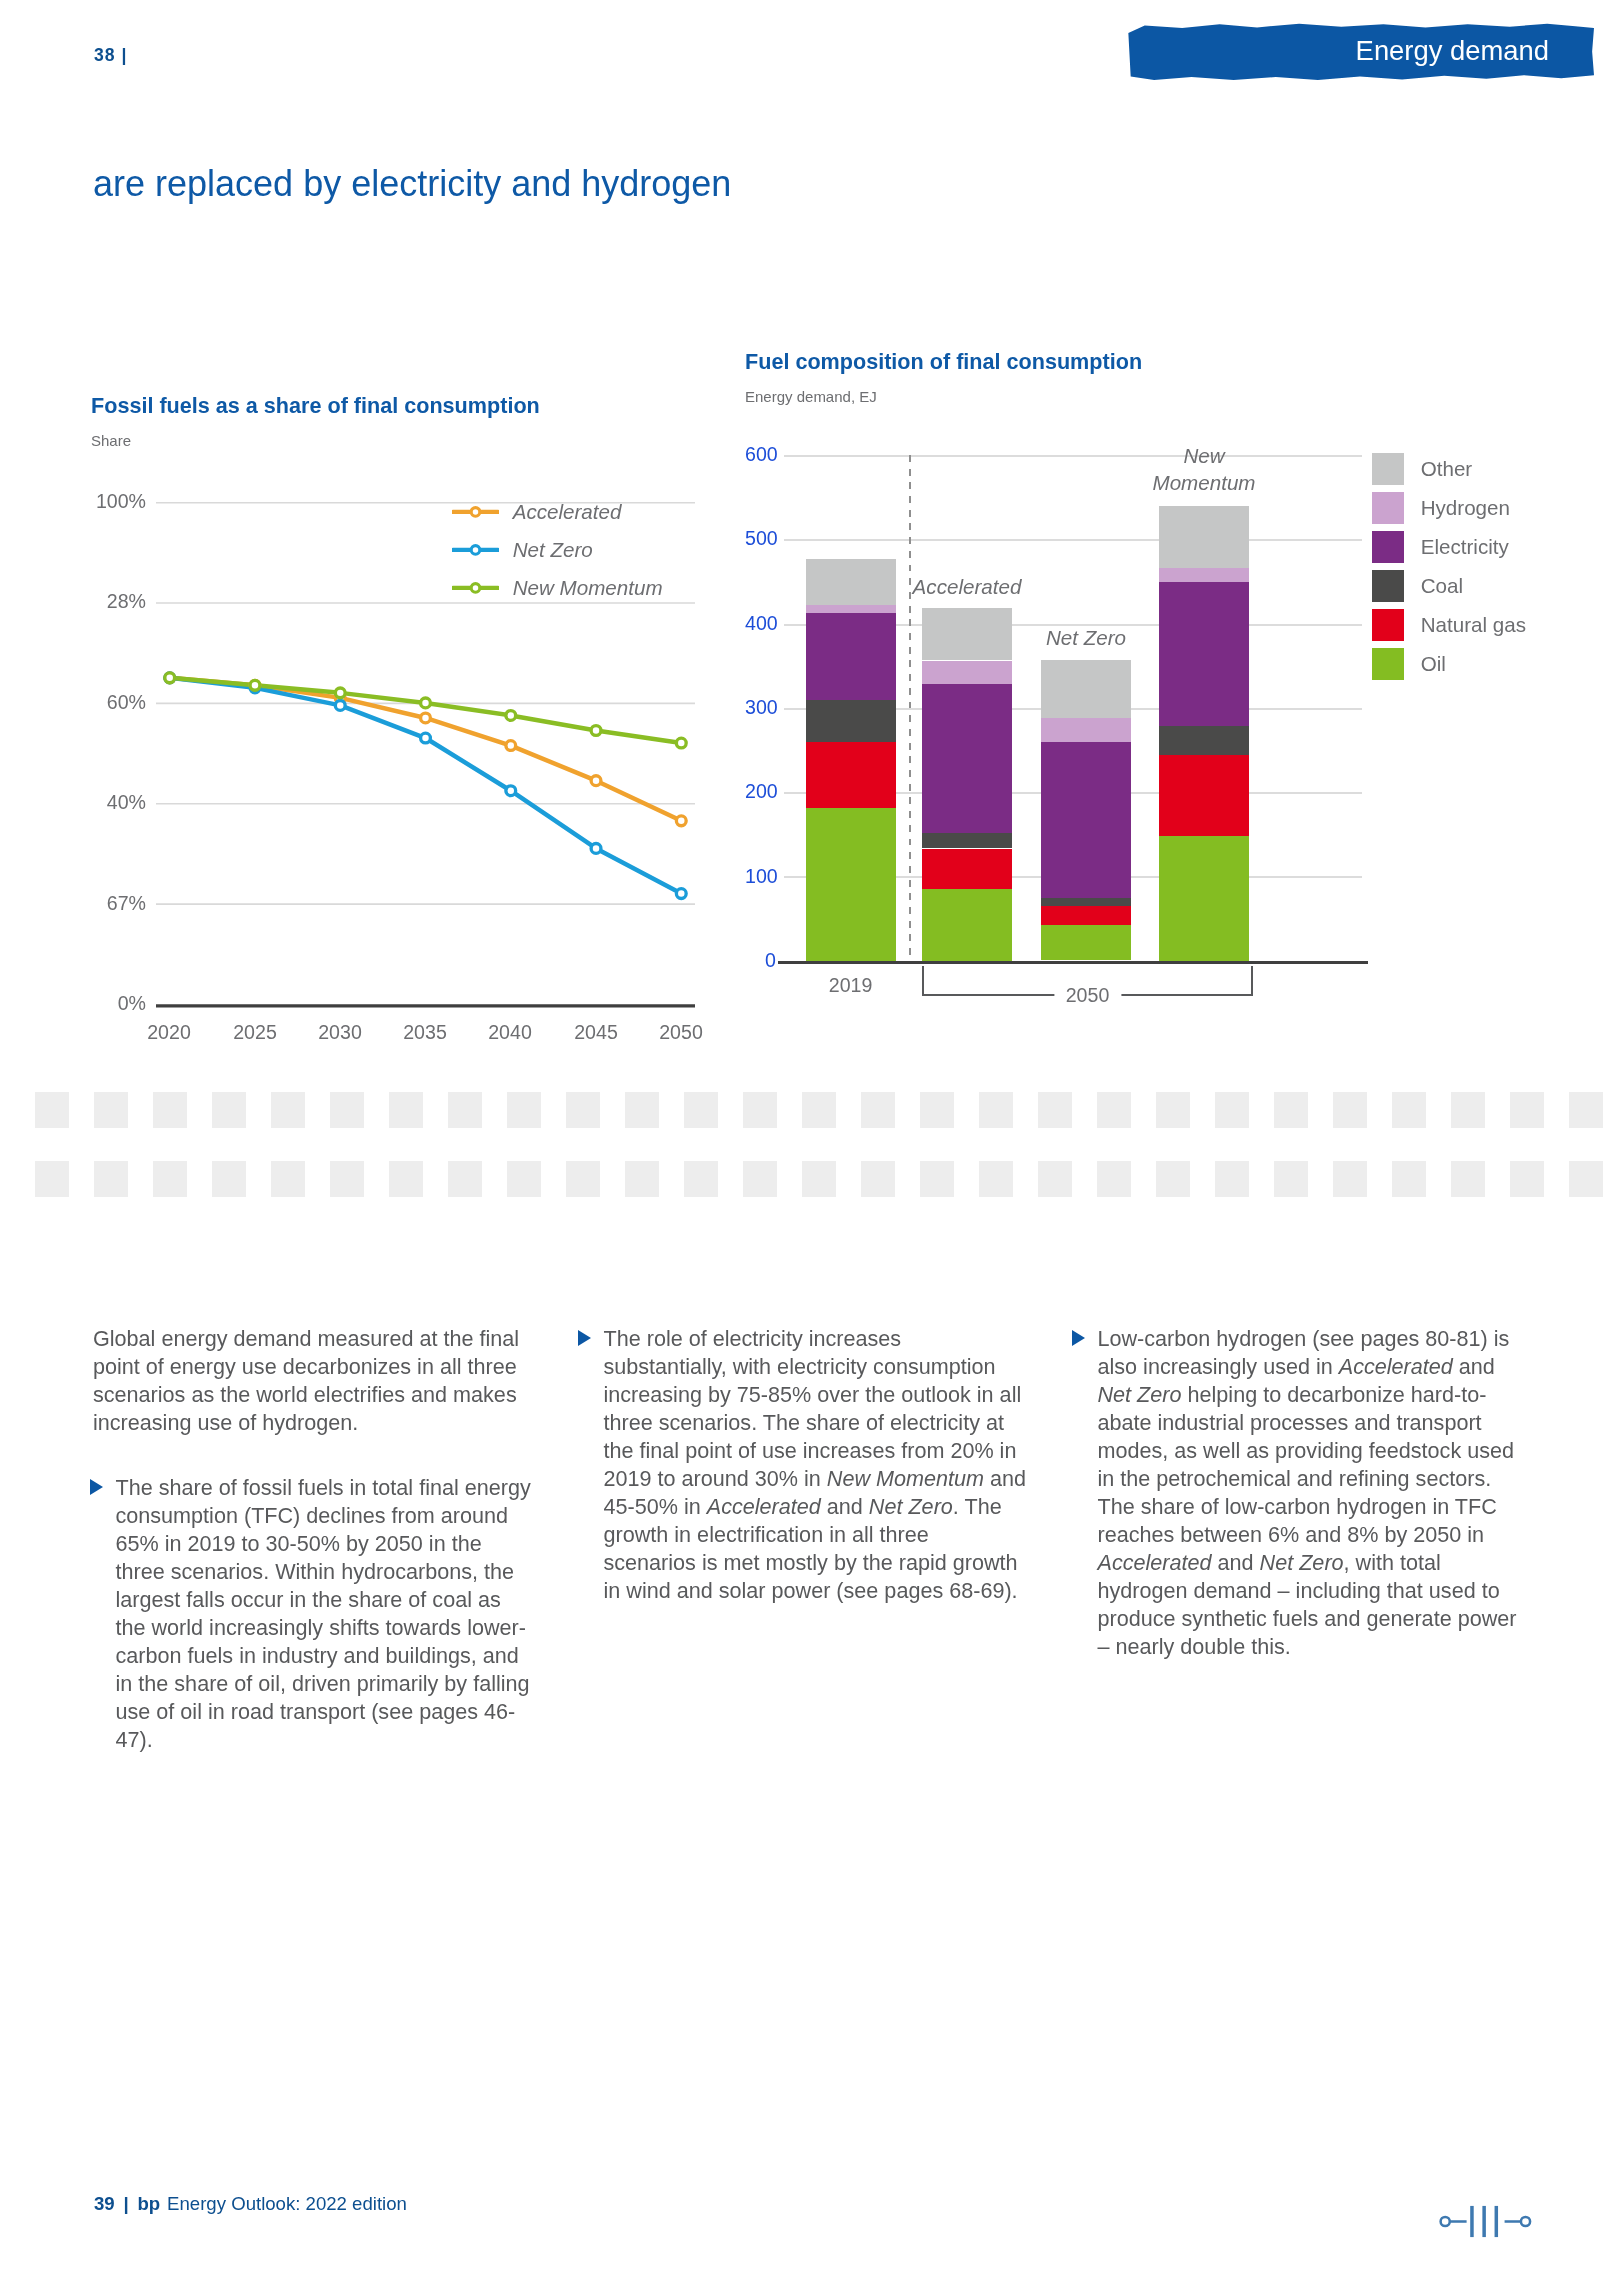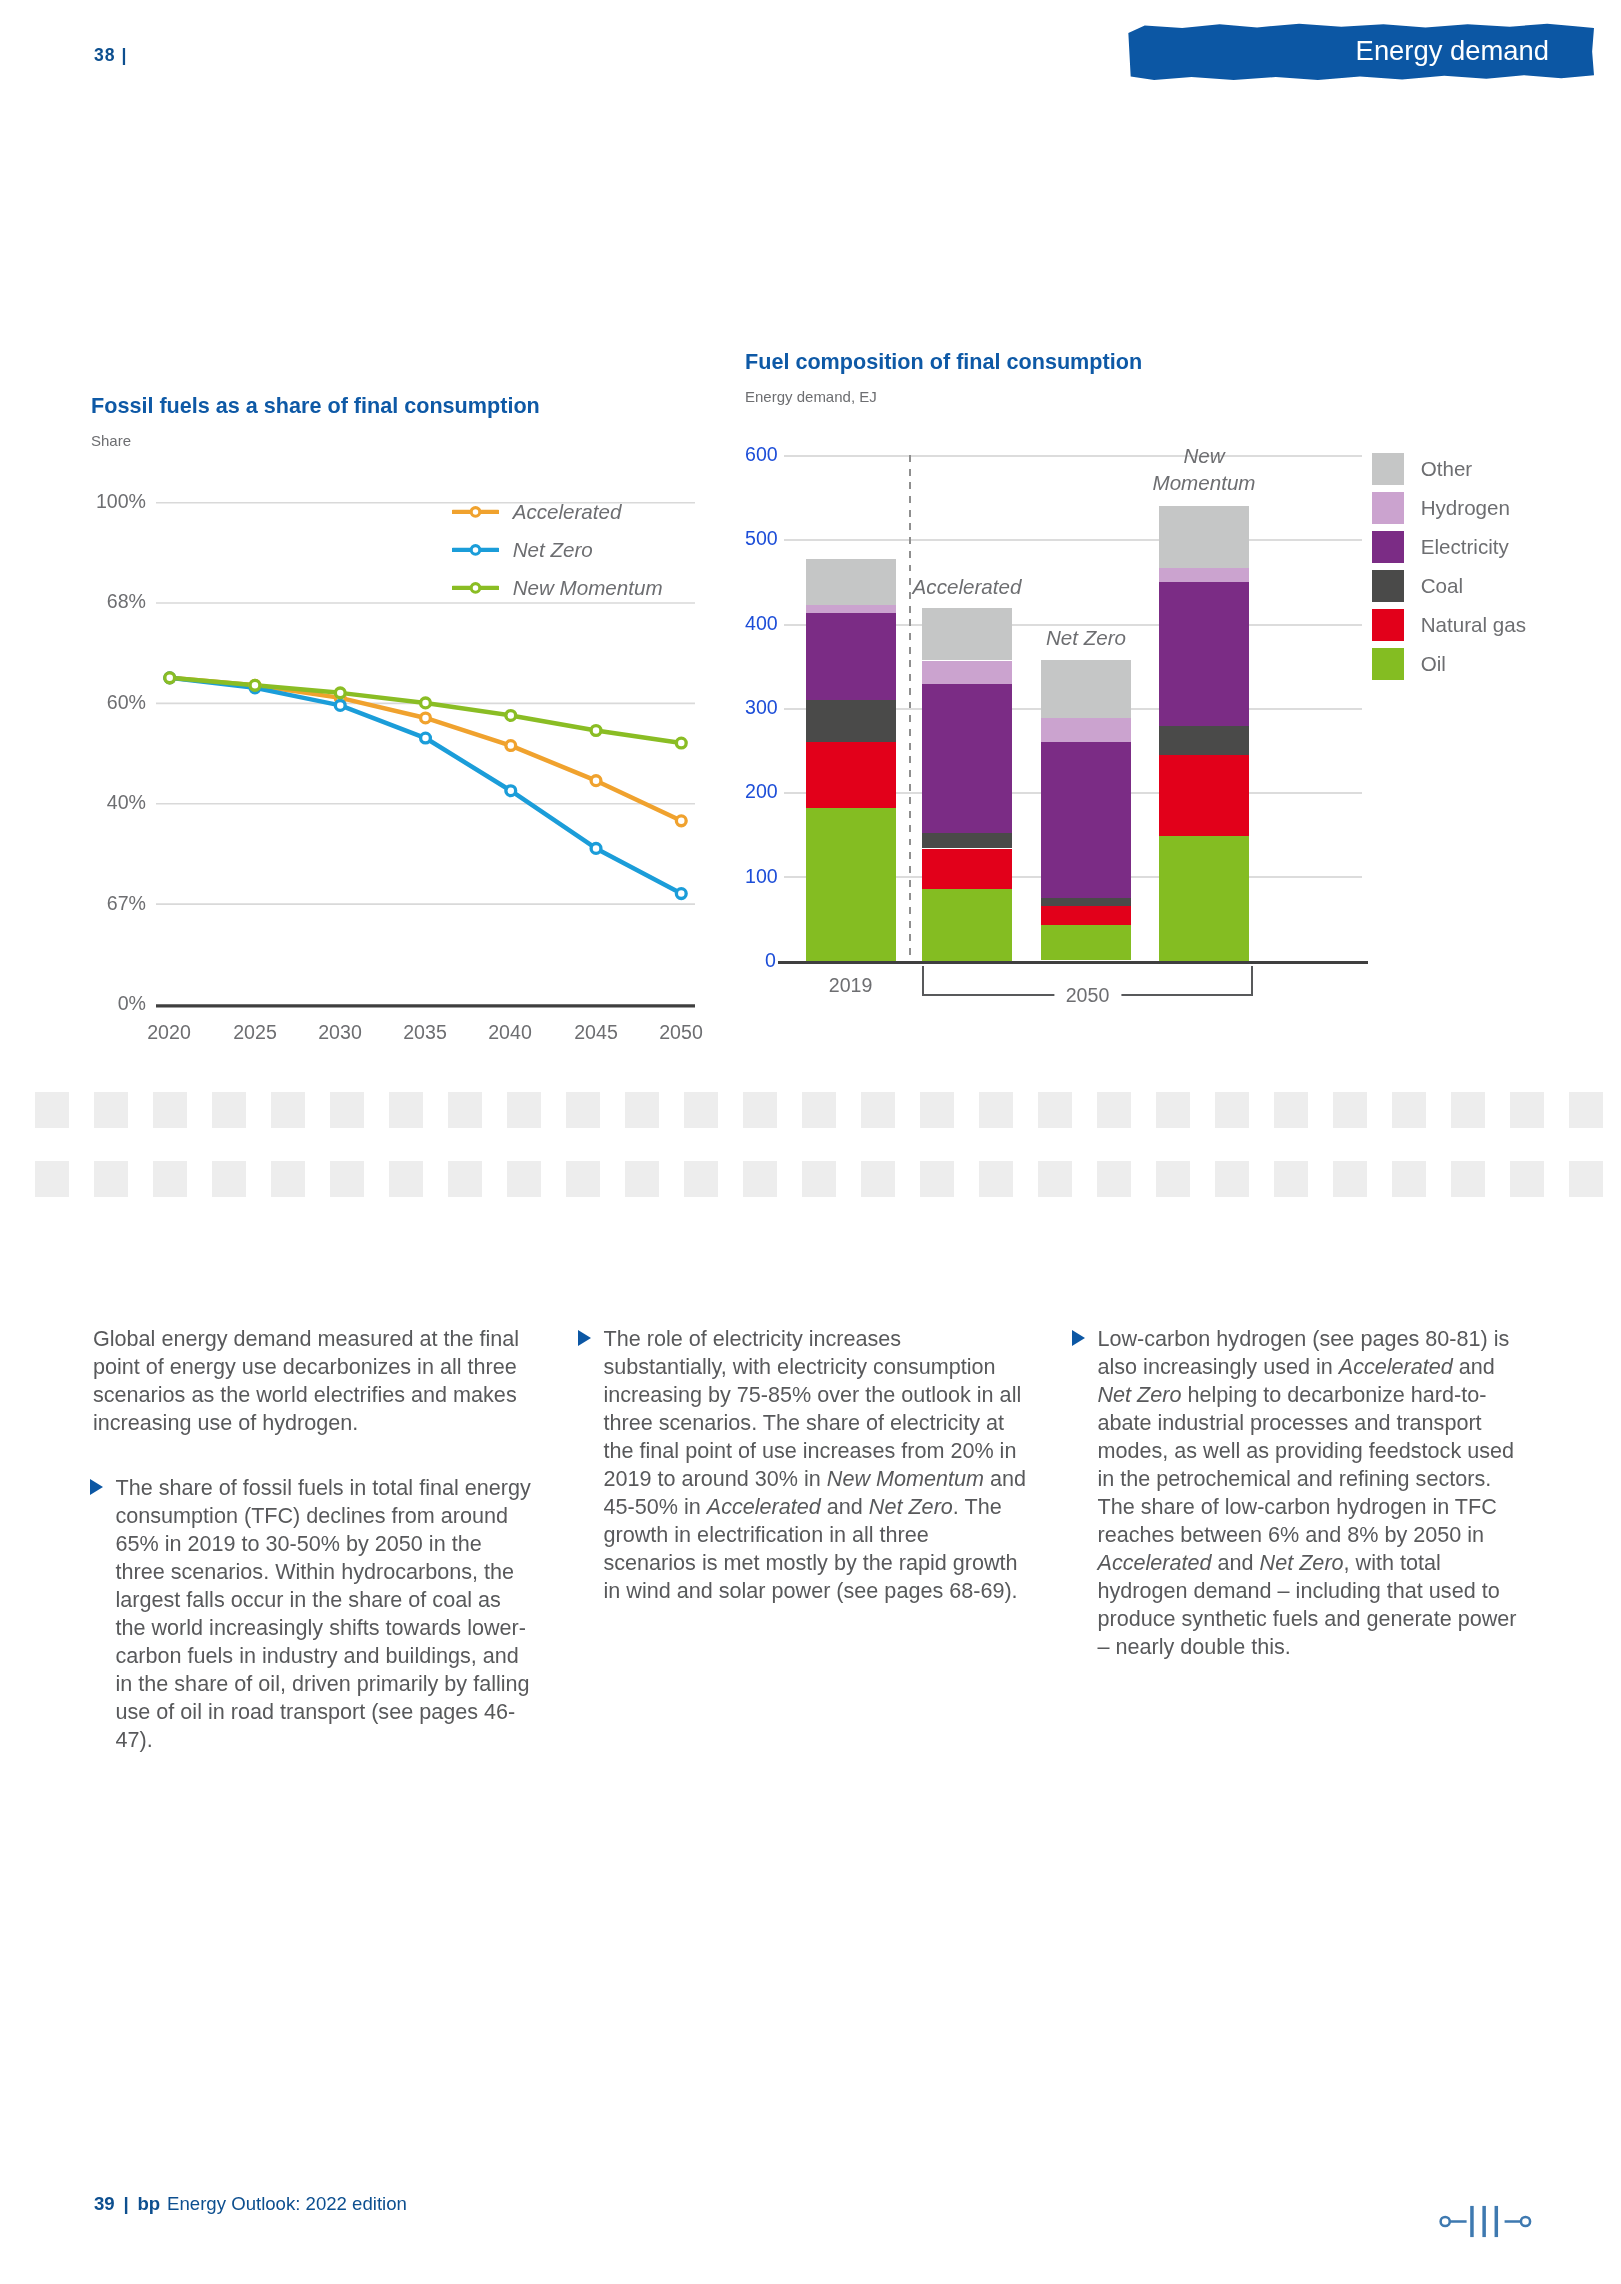--- a/index.html
+++ b/index.html
@@ -75,20 +75,21 @@
 
 <div class="page">
 
   <div class="pagenum">38 |</div>
 
   <div class="banner">
     <span class="banner-text">Energy demand</span>
   </div>
 
   <h1 class="main-title">
+    <span>are replaced by electricity and hydrogen</span>
   </h1>
 
   <section class="chart" id="chart-line">
     <div class="c-title">Fossil fuels as a share of final consumption</div>
     <div class="c-sub">Share</div>
     <div class="lc-plot" id="lc-plot"><svg viewBox="0 0 550 520" width="539" height="510">
           <line x1="0" x2="550" y1="0.5" y2="0.5" stroke="#d9d9d9" stroke-width="1.6"></line>
           <line x1="0" x2="550" y1="102.89999999999998" y2="102.89999999999998" stroke="#d9d9d9" stroke-width="1.6"></line>
           <line x1="0" x2="550" y1="205.3" y2="205.3" stroke="#d9d9d9" stroke-width="1.6"></line>
           <line x1="0" x2="550" y1="307.7" y2="307.7" stroke="#d9d9d9" stroke-width="1.6"></line>
@@ -136,21 +137,21 @@
         </div>
         <div class="lc-leg-item">
           <svg width="47" height="11.8" viewBox="0 0 48 12">
             <line x1="1" x2="47" y1="6" y2="6" stroke="#8abd24" stroke-width="4.4" stroke-linecap="round"></line>
             <circle cx="24" cy="6" r="4.4" fill="#fff" stroke="#8abd24" stroke-width="3.2"></circle>
           </svg>
           <span class="lc-leg-label">New Momentum</span>
         </div>
       </div>
   <div class="lc-ylab" style="top: 97px;">100%</div>
-      <div class="lc-ylab" style="top: 197px;">68%</div>
+      <div class="lc-ylab" style="top: 197px;">28%</div>
       <div class="lc-ylab" style="top: 298px;">60%</div>
       <div class="lc-ylab" style="top: 398px;">40%</div>
       <div class="lc-ylab" style="top: 499px;">67%</div>
       <div class="lc-ylab" style="top: 599px;">0%</div>
       <div class="lc-xlab" style="left: 36px;">2020</div>
       <div class="lc-xlab" style="left: 122px;">2025</div>
       <div class="lc-xlab" style="left: 207px;">2030</div>
       <div class="lc-xlab" style="left: 292px;">2035</div>
       <div class="lc-xlab" style="left: 377px;">2040</div>
       <div class="lc-xlab" style="left: 463px;">2045</div>

